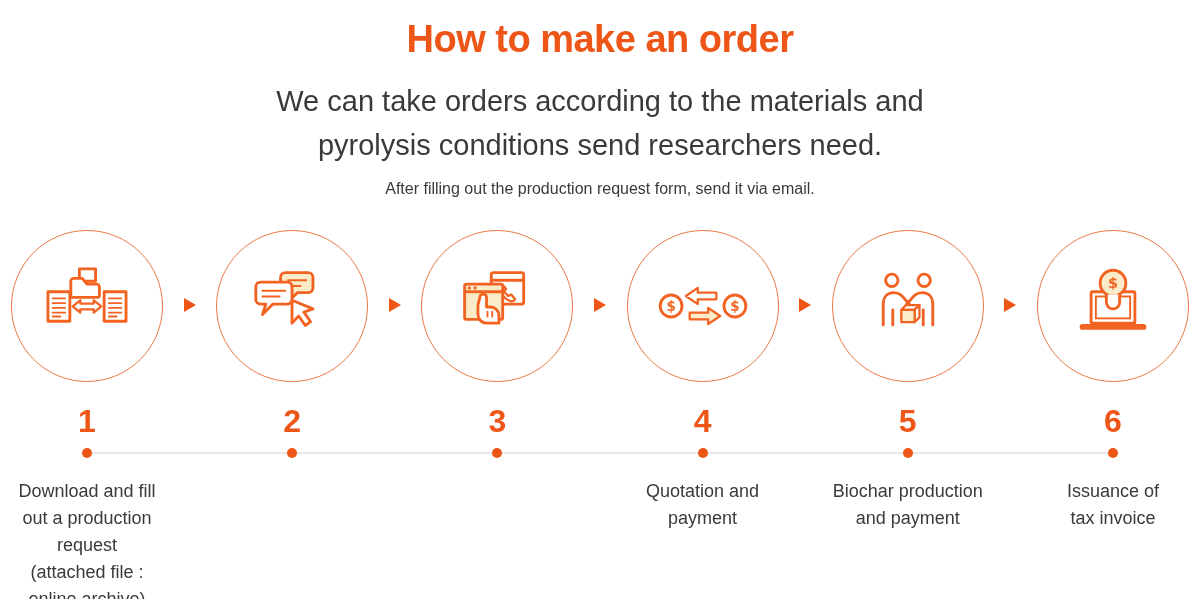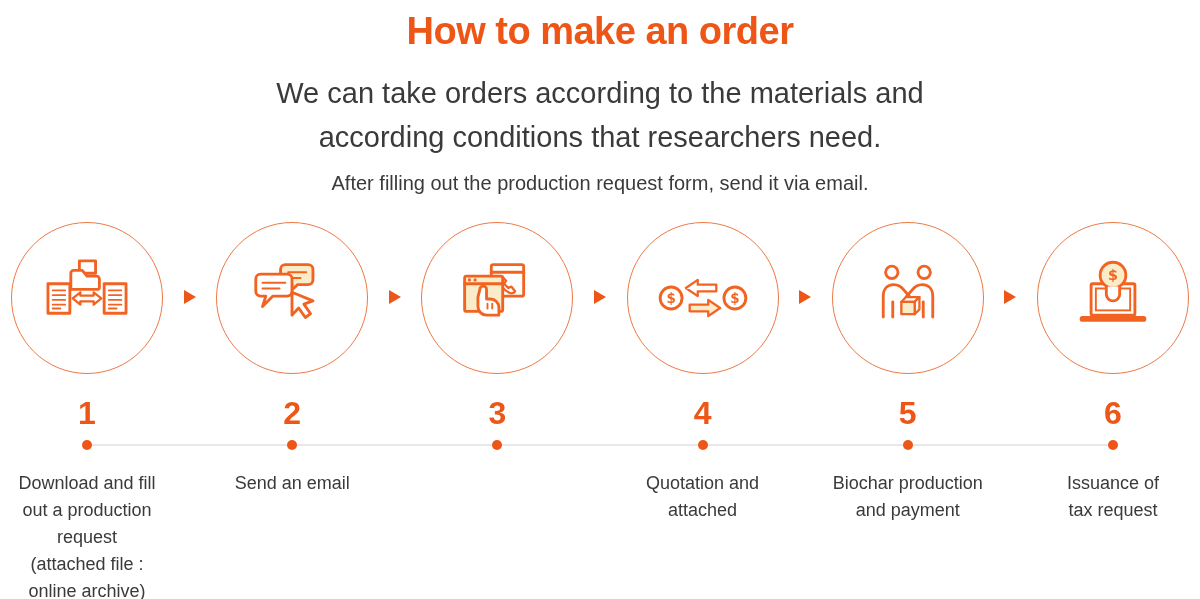--- a/index.html
+++ b/index.html
@@ -8,25 +8,25 @@
     --icon-fill:#FAEBC9;
     --circle-stroke:#ED7A45;
     --line:#E8E8E8;
     --text:#3A3A3A;
   }
   *{box-sizing:border-box;}
   html,body{margin:0;padding:0;background:#fff;}
   body{width:1200px;height:599px;overflow:hidden;font-family:"Liberation Sans",sans-serif;}
   .canvas{position:relative;width:1200px;height:599px;background:#fff;}
 
-  .title{margin:4px;padding-top:6px;text-align:center;font-size:38px;font-weight:700;
+  .title{margin:12px;padding-top:6px;text-align:center;font-size:38px;font-weight:700;
          color:var(--accent);letter-spacing:-0.5px;}
   .subtitle{margin:18px 0 0;text-align:center;font-size:29px;line-height:44px;
             color:var(--text);font-weight:400;}
-  .note{margin:13px 0 0;text-align:center;font-size:20px;color:var(--text);}
+  .note{margin:13px 0 0;text-align:center;font-size:16px;color:var(--text);}
 
   .steps{position:absolute;left:0;top:218px;width:1200px;display:flex;
          justify-content:space-between;z-index:2;}
   .step{width:174px;display:flex;flex-direction:column;align-items:center;}
   .circle{width:152px;height:152px;border:1px solid var(--circle-stroke);border-radius:50%;
           display:flex;align-items:center;justify-content:center;background:#fff;}
   .num{margin-top:22px;font-size:32px;font-weight:700;color:var(--accent);line-height:34px;}
   .dot{margin-top:10px;width:10px;height:10px;border-radius:50%;background:var(--accent);}
   .label{margin-top:20px;font-size:18px;line-height:27px;color:var(--text);
          text-align:center;white-space:pre-line;}
@@ -51,21 +51,21 @@
           fill:var(--icon-stroke);text-anchor:middle;}
   .dollar.big{font-size:15px;}
 </style>
 </head>
 <body>
 
 <div class="canvas">
 
   <h1 class="title">How to make an order</h1>
 
-  <p class="subtitle"><span>We can take orders according to the materials and</span><br><span>according conditions that researchers need.</span></p>
+  <p class="subtitle"><span>We can take orders according to the materials and</span><br><span>pyrolysis conditions send researchers need.</span></p>
 
   <p class="note">After filling out the production request form, send it via email.</p>
 
   <div class="timeline"></div>
 
   <div class="steps">
 
     <div class="step">
       <div class="circle">
         <svg width="92" height="80" viewBox="0 0 96 84">
@@ -92,21 +92,20 @@
         <svg width="92" height="80" viewBox="0 0 96 84">
           <path class="ic fc" d="M41 7 h24 a5 5 0 0 1 5 5 v11 a5 5 0 0 1 -5 5 h-11 l-8 7 2 -7 h-7 a5 5 0 0 1 -5 -5 V12 a5 5 0 0 1 5 -5 z"></path>
           <path class="il" d="M44 15 h19 M44 21 h13"></path>
           <path class="ic fw" d="M15 17 h28 a5 5 0 0 1 5 5 v13 a5 5 0 0 1 -5 5 H28 l-11 11 3.5 -11 h-5.5 a5 5 0 0 1 -5 -5 V22 a5 5 0 0 1 5 -5 z"></path>
           <path class="il" d="M17 26 h24 M17 32 h18"></path>
           <path class="ic fw" d="M48 36 l22 9 -9.5 3.5 7 10 -5.5 4 -7 -10 -7 7.5 z"></path>
         </svg>
       </div>
       <div class="num">2</div>
       <div class="dot"></div>
-      <div class="label">Send an email</div>
     </div>
 
     <div class="step">
       <div class="circle">
         <svg width="92" height="80" viewBox="0 0 96 84">
           <rect class="ic fw" x="42" y="7" width="34" height="33" rx="2"></rect>
           <path class="ic" d="M42 15 H76"></path>
           <path class="ia fw" d="M54 20 c-2 1 -3 3 -2 6 c1 4 4 8 8 10 c3 2 6 1 7 -1 l-4 -5 -3 1.5 c-2 -1.5 -3.5 -3 -4.5 -5 l2 -2.5 z"></path>
           <rect class="ic fc" x="14" y="19" width="40" height="37" rx="2"></rect>
           <path class="ic" d="M14 27 H54"></path>
@@ -127,21 +126,21 @@
           <text class="dollar" x="14.5" y="47">$</text>
           <circle class="ic fw" cx="81.5" cy="42" r="11.5"></circle>
           <text class="dollar" x="81.5" y="47">$</text>
           <path class="ia fw" d="M30 31.5 l12.5 -8.5 v5 h19.5 v7 h-19.5 v5 z"></path>
           <path class="ia fc" d="M34 49 h19.5 v-5 l12.5 8.5 -12.5 8.5 v-5 H34 z"></path>
         </svg>
       </div>
       <div class="num">4</div>
       <div class="dot"></div>
       <div class="label">Quotation and
-attached</div>
+payment</div>
     </div>
 
     <div class="step">
       <div class="circle">
         <svg width="92" height="80" viewBox="0 0 96 84">
           <circle class="ic" cx="31" cy="15" r="6.5"></circle>
           <circle class="ic" cx="65" cy="15" r="6.5"></circle>
           <path class="ic" d="M22 62 V40 c0 -7 4 -12 11 -12 c5 0 8 2 11 6 l6 7"></path>
           <path class="ic" d="M32 62 V46"></path>
           <path class="ic" d="M74 62 V40 c0 -7 -4 -12 -11 -12 c-5 0 -8 2 -11 6 l-6 7"></path>
@@ -164,21 +163,21 @@
           <rect class="il" x="30" y="32" width="36" height="23"></rect>
           <circle class="ic fc" cx="48" cy="18" r="13.5"></circle>
           <text class="dollar big" x="48" y="23">$</text>
           <path class="ic fw" d="M41 30 v8 a7 7 0 0 0 14 0 v-8"></path>
           <rect class="fo" x="13" y="61" width="70" height="6" rx="3"></rect>
         </svg>
       </div>
       <div class="num">6</div>
       <div class="dot"></div>
       <div class="label">Issuance of
-tax request</div>
+tax invoice</div>
     </div>
 
   </div>
 
   <div class="arrow a1"></div>
   <div class="arrow a2"></div>
   <div class="arrow a3"></div>
   <div class="arrow a4"></div>
   <div class="arrow a5"></div>
 

